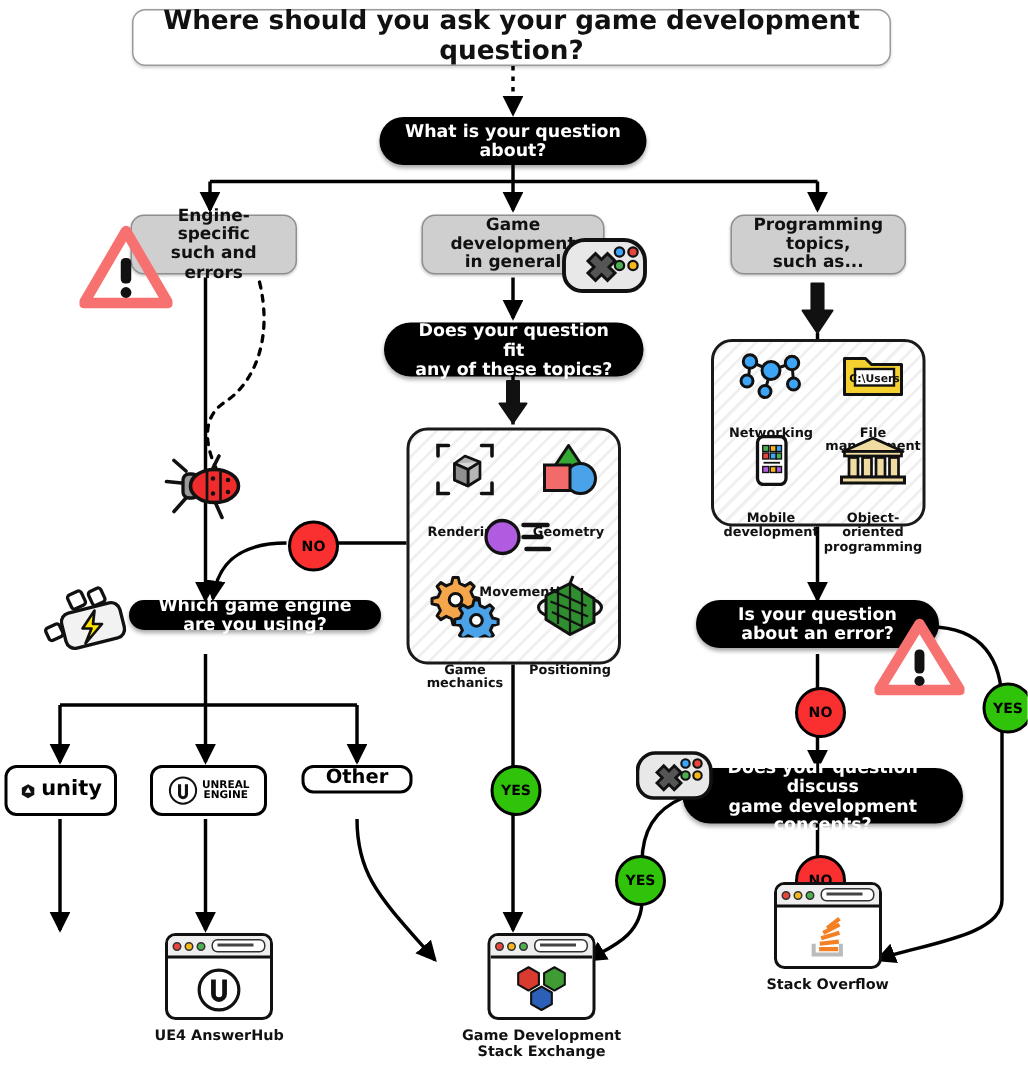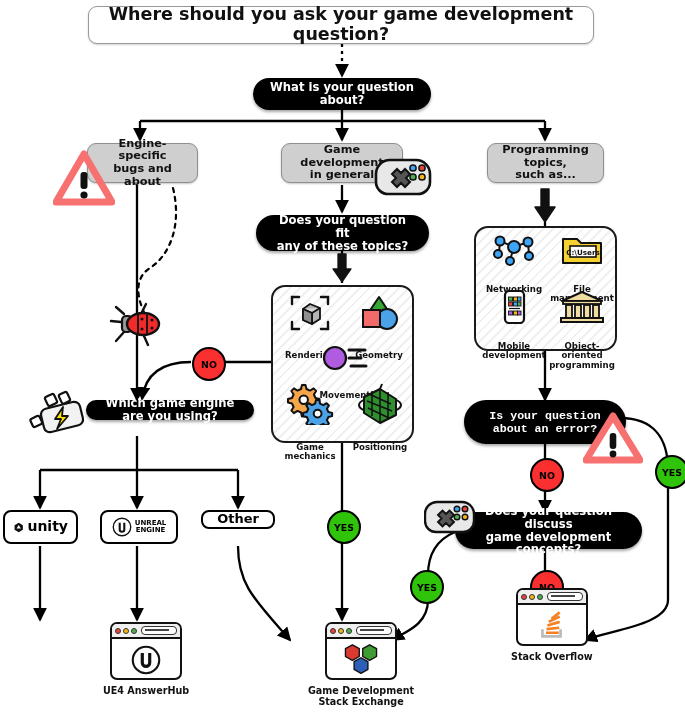--- a/index.html
+++ b/index.html
@@ -124,21 +124,21 @@
     <g fill="none" stroke="#000" stroke-width="2.2" stroke-dasharray="4,5" stroke-linecap="round">
       <path d="M173,188 C182,225 170,255 150,268 C128,282 142,312 152,326"></path>
     </g>
   </svg>
 
   <div class="node title-box" style="left:88px;top:6px;width:506px;height:38px;">Where should you ask your game development question?</div>
 
   <div class="node pill" style="left:253px;top:78px;width:178px;height:32px;">What is your question about?</div>
 
   <div class="node grey-box" style="left:87px;top:143px;width:111px;height:40px;white-space:pre-line;">Engine-specific
-bugs and about</div>
+such and errors</div>
 
   <div class="node grey-box" style="left:281px;top:143px;width:122px;height:40px;white-space:pre-line;">Game development
 in general</div>
 
   <div class="node grey-box" style="left:487px;top:143px;width:117px;height:40px;white-space:pre-line;">Programming topics,
 such as...</div>
 
   <div class="deco" style="left:53px;top:150px;width:62px;height:56px;">
     <svg viewBox="0 0 62 56" width="62" height="56">
       <path d="M31,4 L59,52 L3,52 Z" fill="none" stroke="#f87171" stroke-width="7" stroke-linejoin="round"></path>
@@ -360,21 +360,21 @@
 
   <div class="node white-box" style="left:201px;top:510px;width:74px;height:19px;">Other</div>
 
   <div class="badge no" style="left:192px;top:347px;">NO</div>
   <div class="badge yes" style="left:327px;top:510px;">YES</div>
   <div class="badge no" style="left:530px;top:458px;">NO</div>
   <div class="badge yes" style="left:655px;top:455px;">YES</div>
   <div class="badge yes" style="left:410px;top:570px;">YES</div>
   <div class="badge no" style="left:530px;top:570px;">NO</div>
 
-  <div class="node pill" style="left:464px;top:400px;width:162px;height:44px;white-space:pre-line;font-family:Liberation Mono, monospace;">Is your question
+  <div class="node pill" style="left:464px;top:400px;width:162px;height:32px;white-space:pre-line;">Is your question
 about an error?</div>
 
   <div class="deco" style="left:583px;top:412px;width:60px;height:52px;">
     <svg viewBox="0 0 60 52" width="60" height="52">
       <path d="M30,4 L57,48 L3,48 Z" fill="#fff" stroke="#f87171" stroke-width="7" stroke-linejoin="round"></path>
       <rect x="26.7" y="21" width="6.6" height="16" rx="3" fill="#111"></rect>
       <circle cx="30" cy="42" r="3.4" fill="#111"></circle>
     </svg>
   </div>
 

